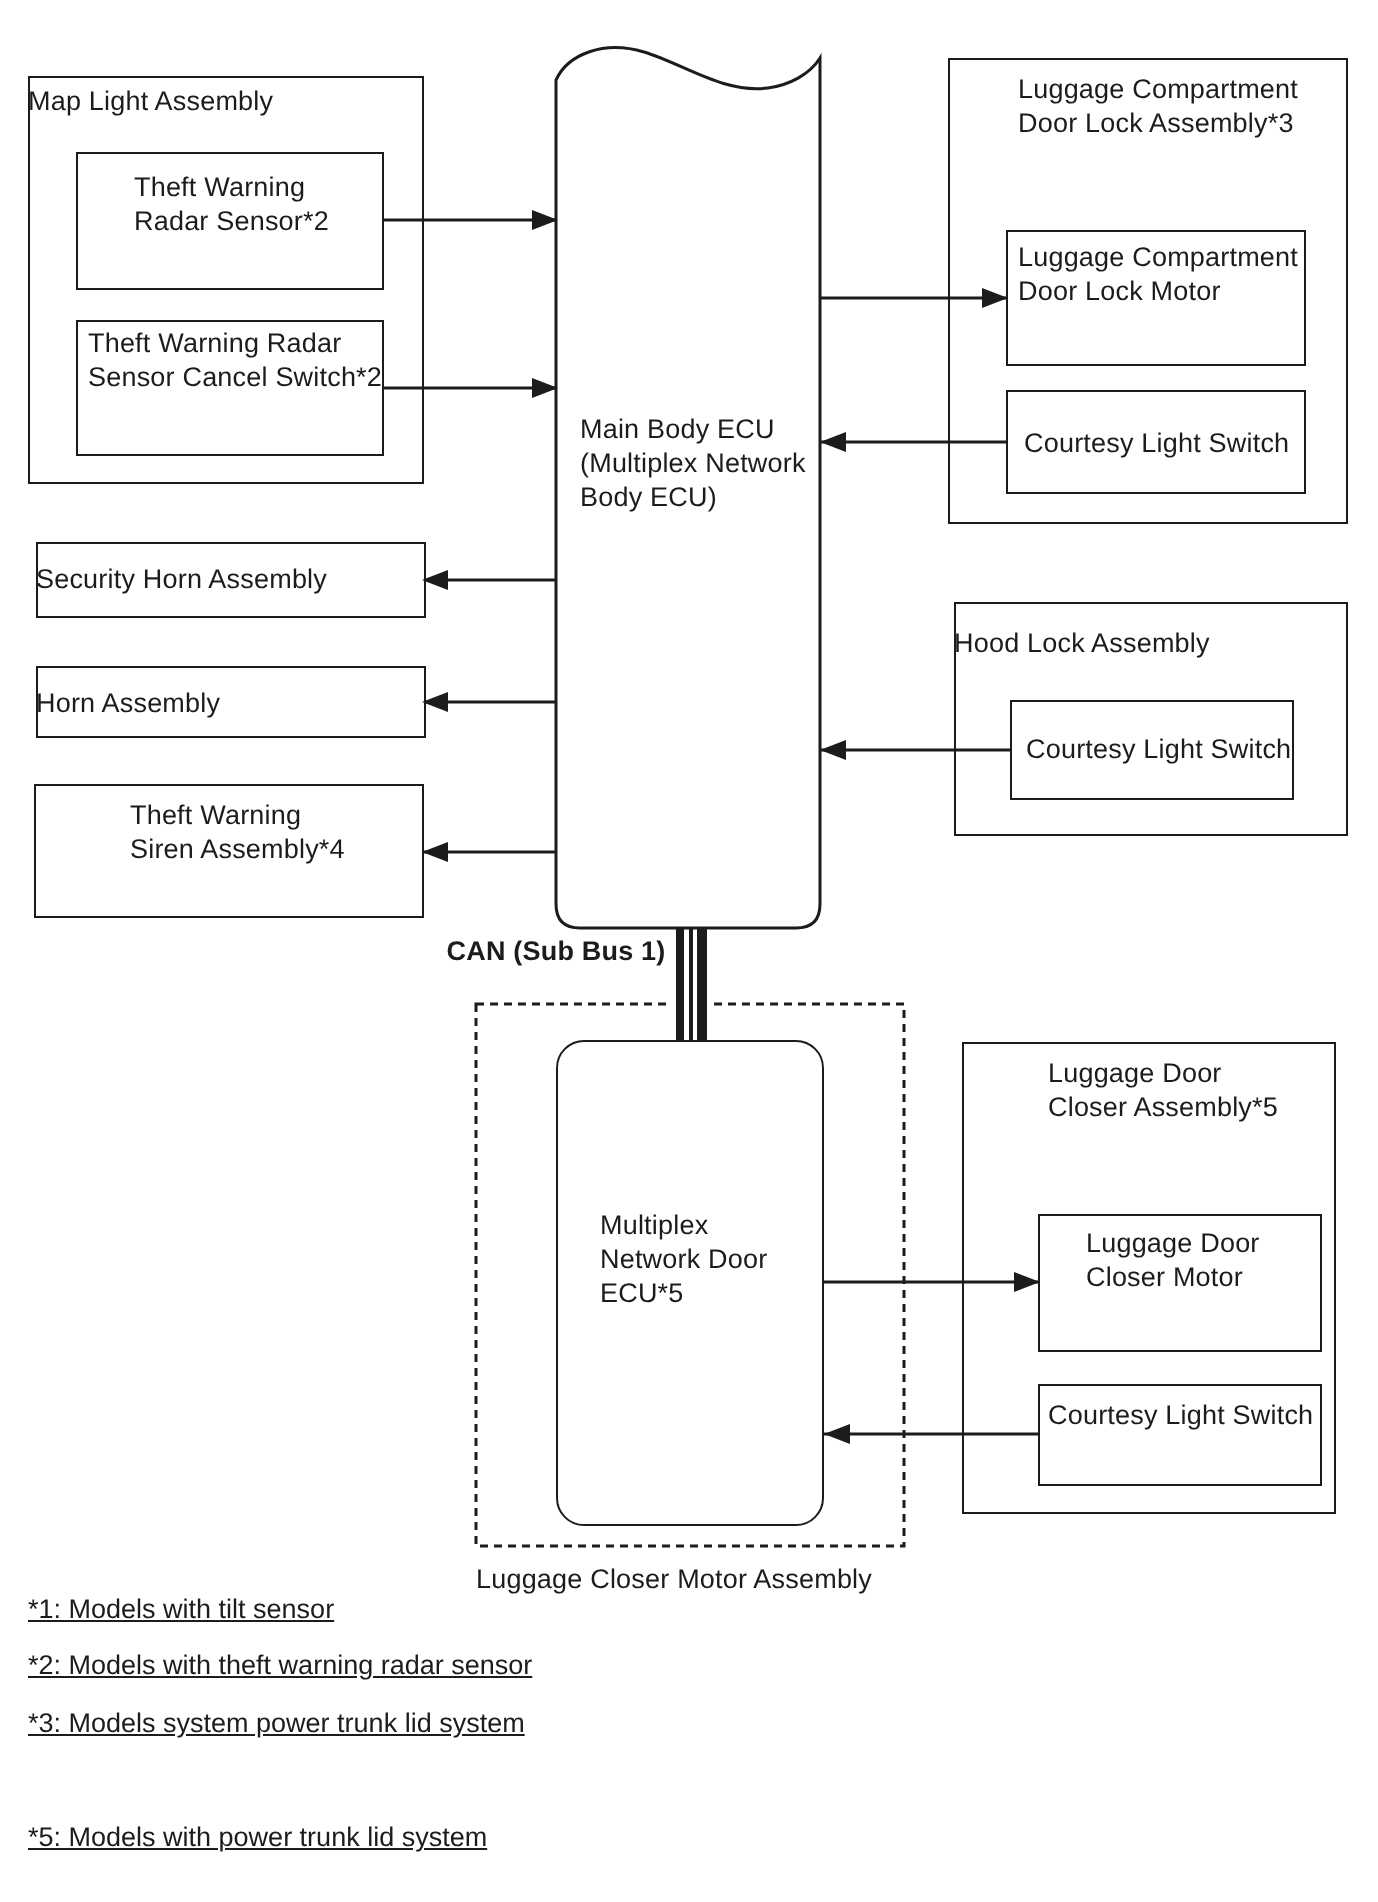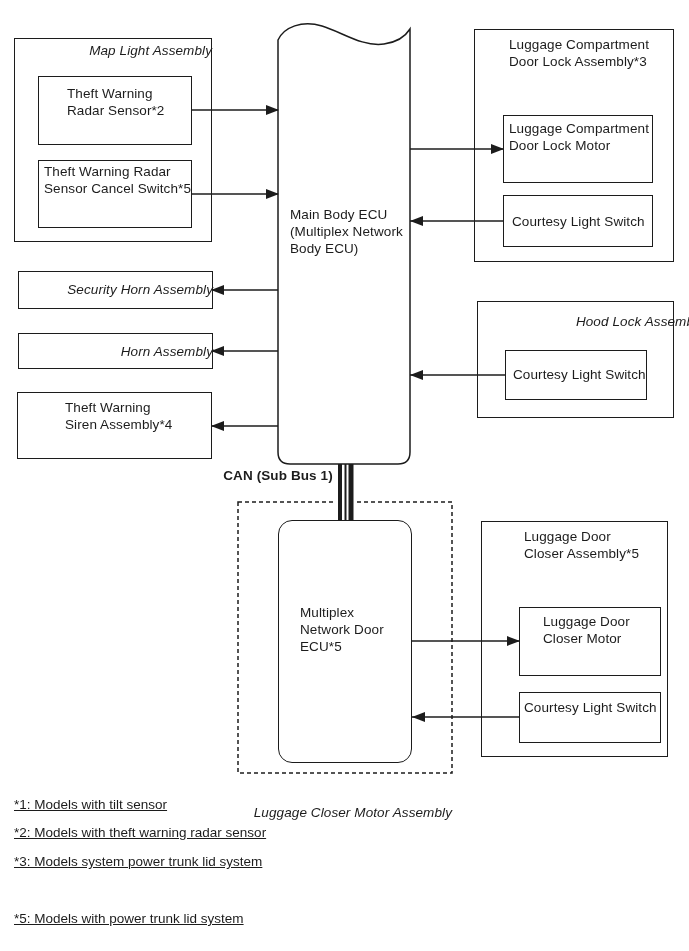--- a/index.html
+++ b/index.html
@@ -21,21 +21,21 @@
   }
   .rounded{border-radius:14px;}
   .txt{
     position:absolute;
     font-size:13.5px;
     line-height:17px;
     white-space:pre-line;
     z-index:3;
     letter-spacing:0.1px;
   }
-  .center{text-align:right;font-style:italic;}
+  .center{text-align:left;}
   .right{text-align:center;font-weight:bold;}
   .footnote{position:absolute;left:14px;font-size:13.5px;line-height:17px;z-index:3;text-decoration:underline;}
 </style>
 </head>
 <body>
 
 <div class="canvas">
 
   <svg class="lines-svg" width="689" height="951" viewBox="0 0 689 951">
 
@@ -98,21 +98,21 @@
   <div class="box rounded" style="left:278px;top:520px;width:134px;height:243px"></div>
 
   <div class="box" style="left:481px;top:521px;width:187px;height:236px"></div>
   <div class="box" style="left:519px;top:607px;width:142px;height:69px"></div>
   <div class="box" style="left:519px;top:692px;width:142px;height:51px"></div>
 
   <div class="txt center" style="left:14px;top:42px;width:198px">Map Light Assembly</div>
   <div class="txt" style="left:67px;top:85px">Theft Warning
 Radar Sensor*2</div>
   <div class="txt" style="left:44px;top:163px">Theft Warning Radar
-Sensor Cancel Switch*5</div>
+Sensor Cancel Switch*2</div>
 
   <div class="txt center" style="left:18px;top:281px;width:195px">Security Horn Assembly</div>
   <div class="txt center" style="left:18px;top:343px;width:195px">Horn Assembly</div>
   <div class="txt" style="left:65px;top:399px">Theft Warning
 Siren Assembly*4</div>
 
   <div class="txt" style="left:290px;top:206px">Main Body ECU
 (Multiplex Network
 Body ECU)</div>
 
@@ -123,21 +123,21 @@
   <div class="txt" style="left:512px;top:213px">Courtesy Light Switch</div>
 
   <div class="txt center" style="left:477px;top:313px;width:227px">Hood Lock Assembly</div>
   <div class="txt" style="left:513px;top:366px">Courtesy Light Switch</div>
 
   <div class="txt right" style="left:221px;top:467px;width:114px">CAN (Sub Bus 1)</div>
 
   <div class="txt" style="left:300px;top:604px">Multiplex
 Network Door
 ECU*5</div>
-  <div class="txt center" style="left:238px;top:804px;width:214px">Luggage Closer Motor Assembly</div>
+  <div class="txt center" style="left:238px;top:781px;width:214px">Luggage Closer Motor Assembly</div>
 
   <div class="txt" style="left:524px;top:528px">Luggage Door
 Closer Assembly*5</div>
   <div class="txt" style="left:543px;top:613px">Luggage Door
 Closer Motor</div>
   <div class="txt" style="left:524px;top:699px">Courtesy Light Switch</div>
 
   <div class="footnote" style="top:796px">*1: Models with tilt sensor</div>
   <div class="footnote" style="top:824px">*2: Models with theft warning radar sensor</div>
   <div class="footnote" style="top:853px">*3: Models system power trunk lid system</div>

